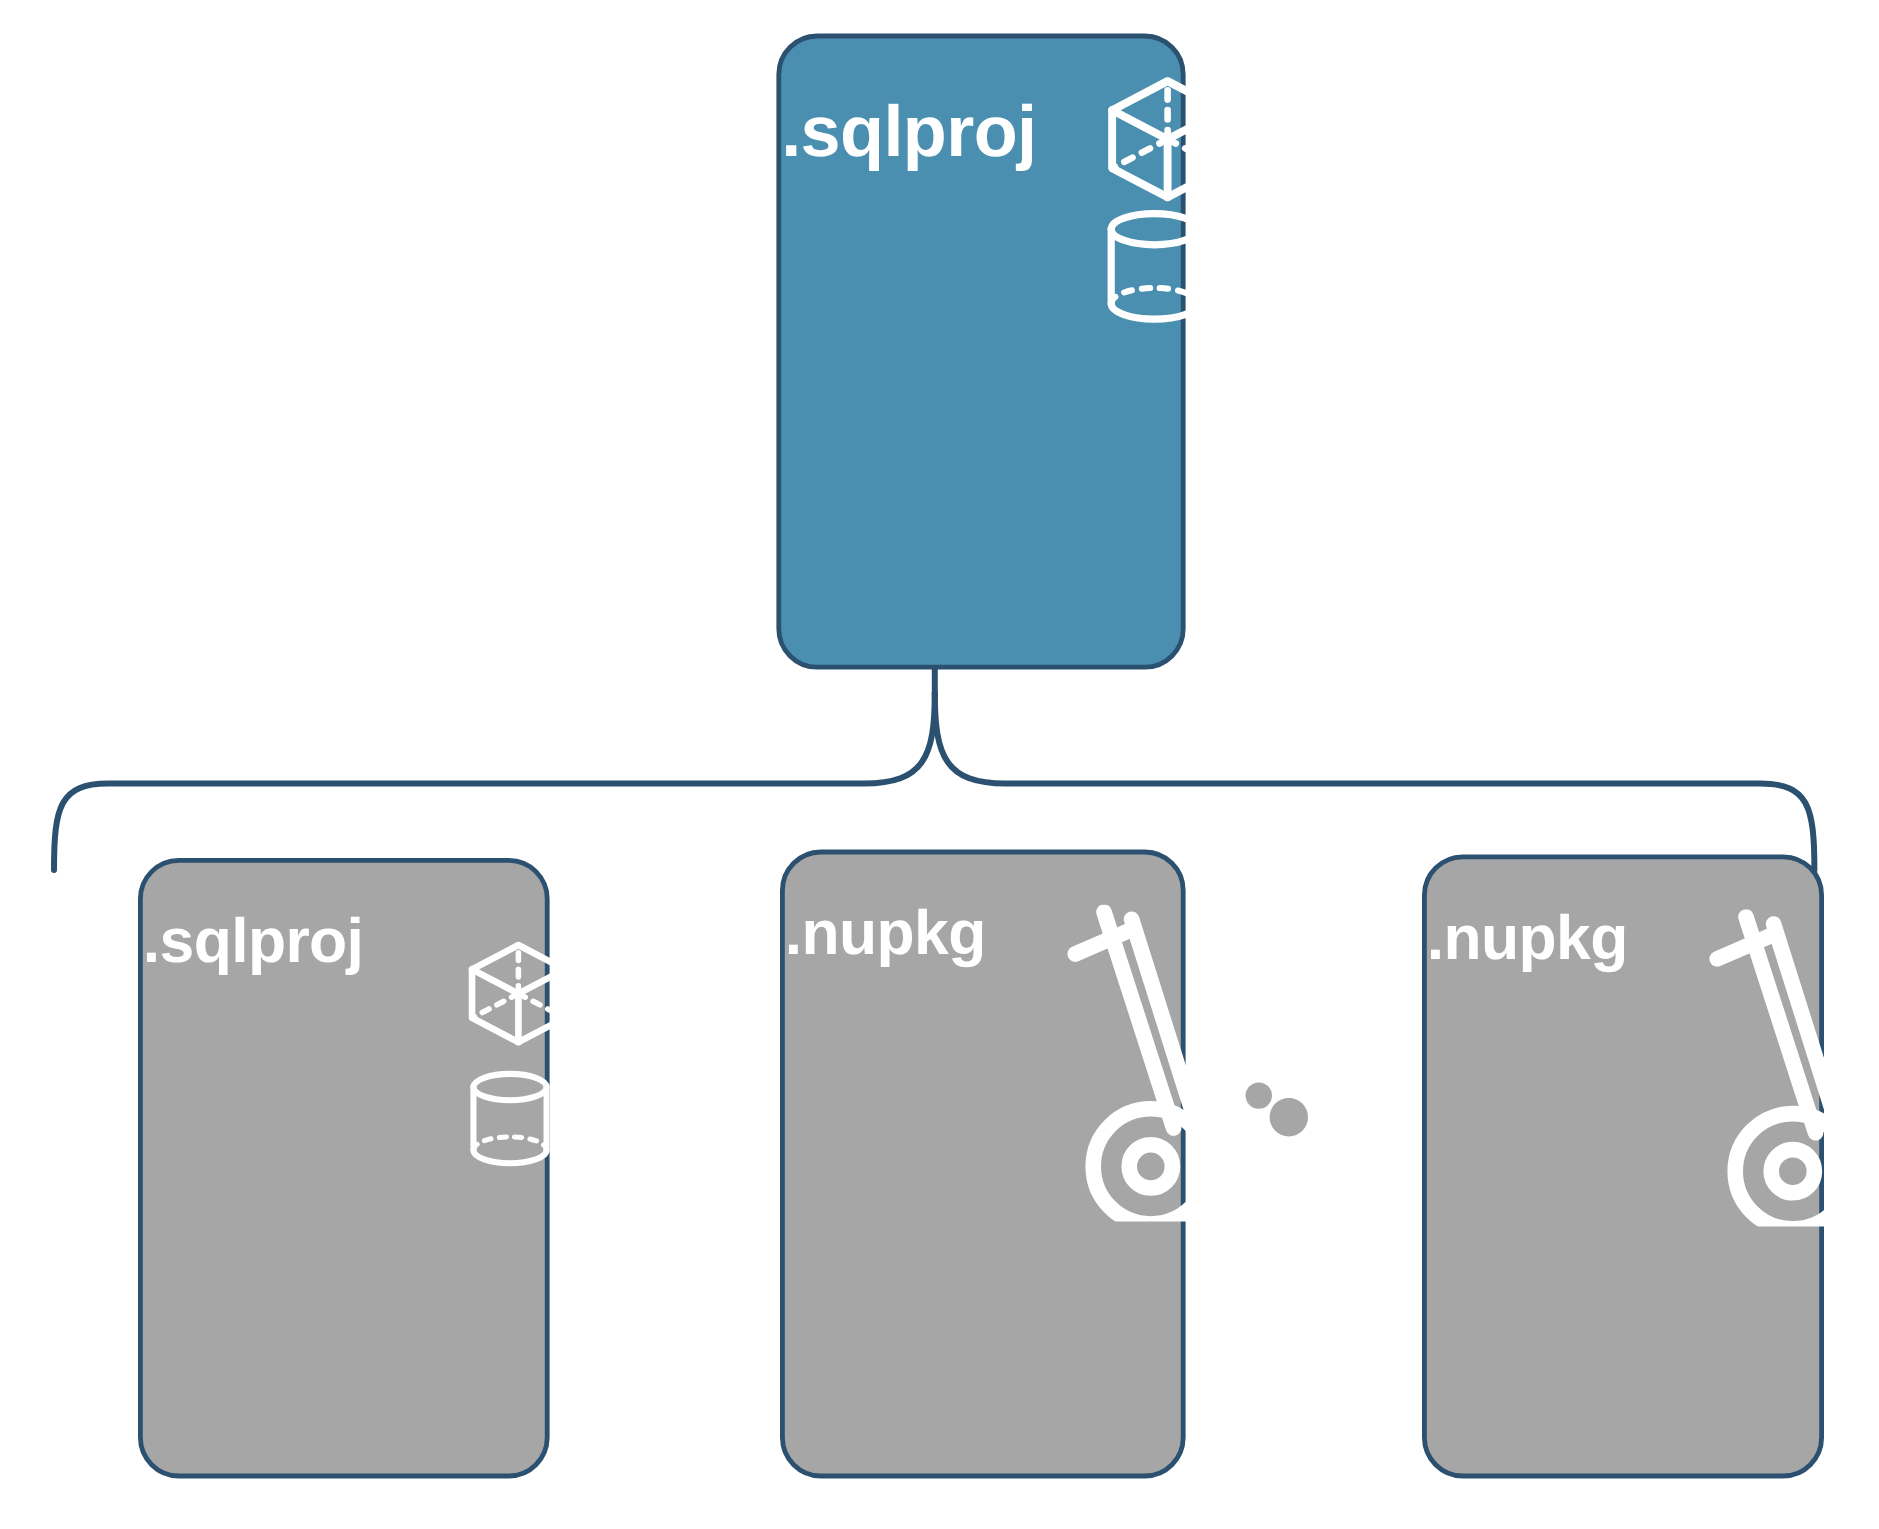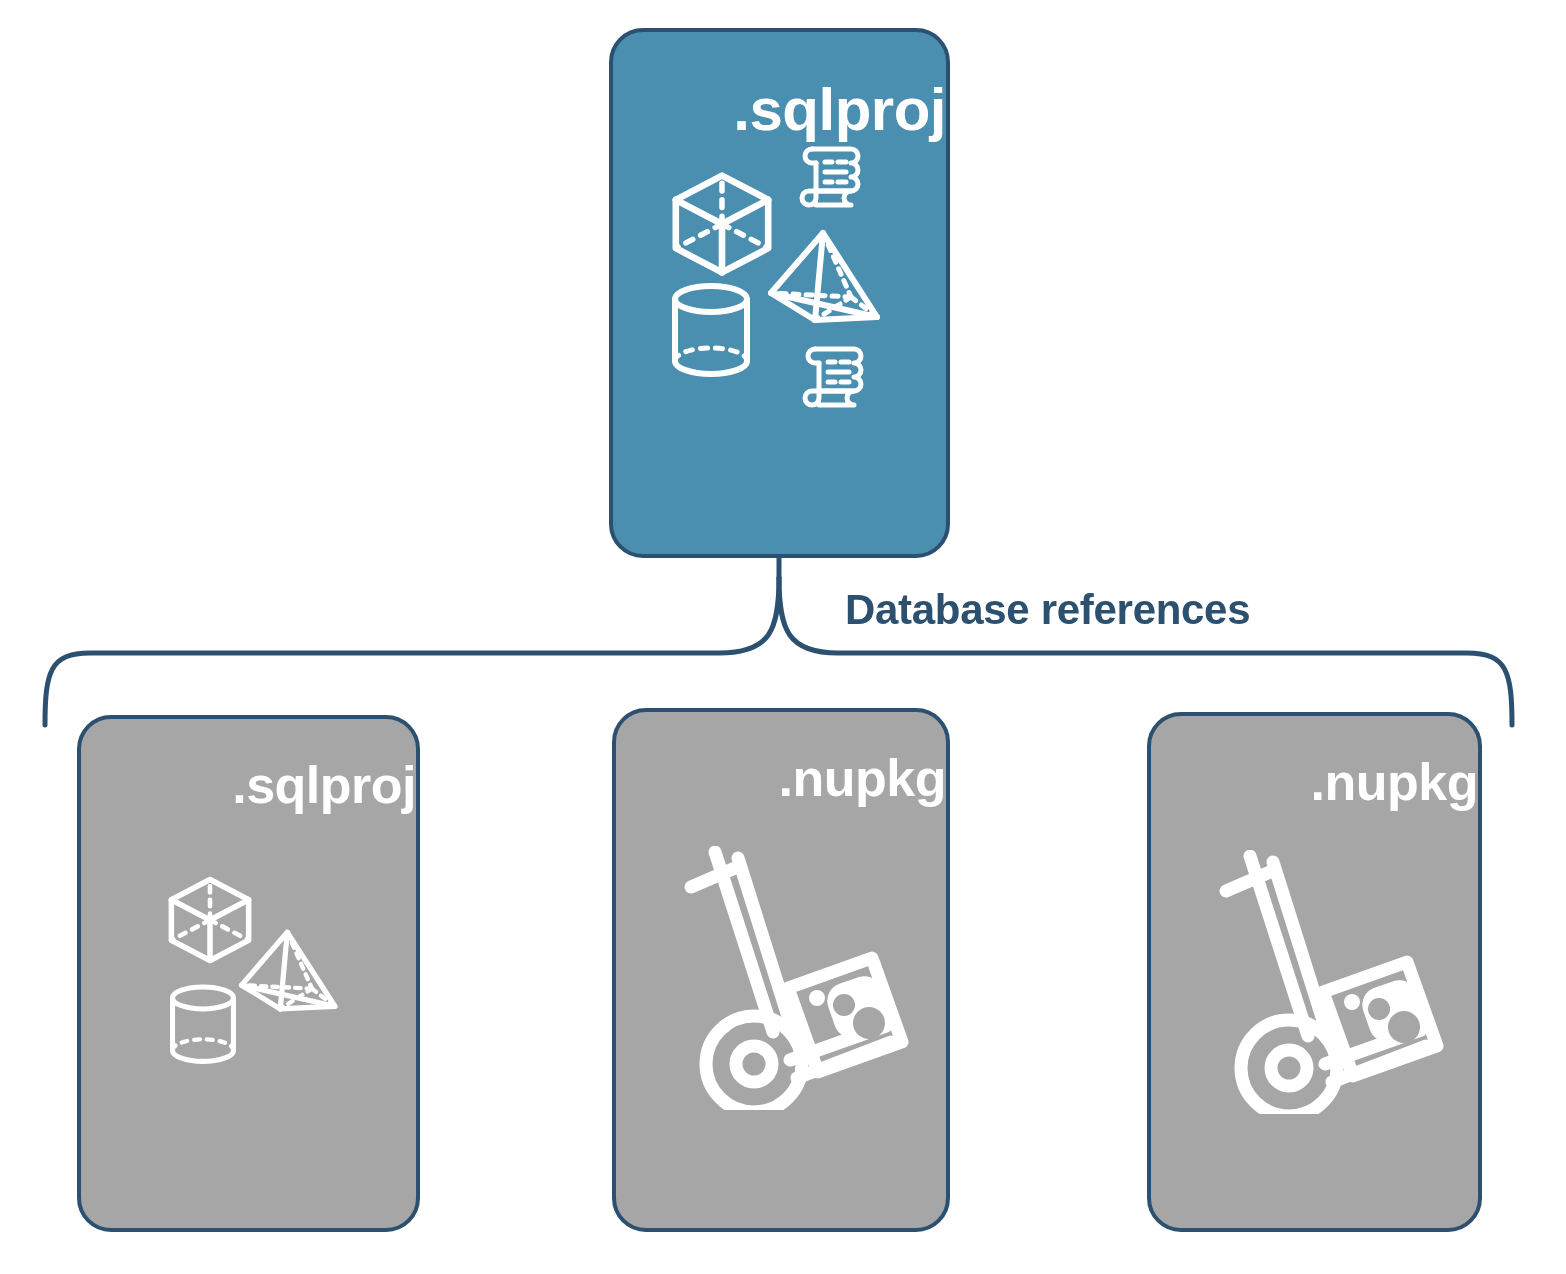--- a/index.html
+++ b/index.html
@@ -16,22 +16,22 @@
     height: 1274px;
     background: #ffffff;
     overflow: hidden;
   }
   .node {
     position: absolute;
     box-sizing: border-box;
     border: 4px solid #2b5070;
     border-radius: 34px;
     display: flex;
-    flex-direction: column;
-    align-items: flex-end;
+    align-items: flex-start;
+    margin-left: 38px;
   }
   .node.blue { background: #4a8fb0; }
   .node.gray { background: #a6a6a6; }
 
   .node-title {
     color: #ffffff;
     font-weight: bold;
     letter-spacing: -0.5px;
     line-height: 1;
     white-space: nowrap;
@@ -149,21 +149,20 @@
     <g fill="none" stroke="#2b5070" stroke-width="5" stroke-linecap="round">
 
       <line x1="779" y1="558" x2="779" y2="578"></line>
 
       <path d="M779 578 C 779 630, 770 653, 720 653 L 90 653 C 50 653, 45 672, 45 725"></path>
 
       <path d="M779 578 C 779 630, 788 653, 838 653 L 1467 653 C 1507 653, 1512 672, 1512 725"></path>
     </g>
   </svg>
 
-  <div id="brace-label">Database references</div>
 
   <div class="node gray" style="left:77px; top:715px; width:343px; height:517px;">
     <div class="node-title mid">.sqlproj</div>
     <div class="icon-area">
 
       <svg style="left:83px; top:63px;" width="92" height="92" viewBox="0 0 100 100">
         <g fill="none" stroke="#ffffff" stroke-width="6" stroke-linejoin="round" stroke-linecap="round">
           <polygon points="8,28 50,6 92,28 92,72 50,94 8,72"></polygon>
           <polyline points="8,28 50,50 92,28"></polyline>
           <line x1="50" y1="50" x2="50" y2="94"></line>

